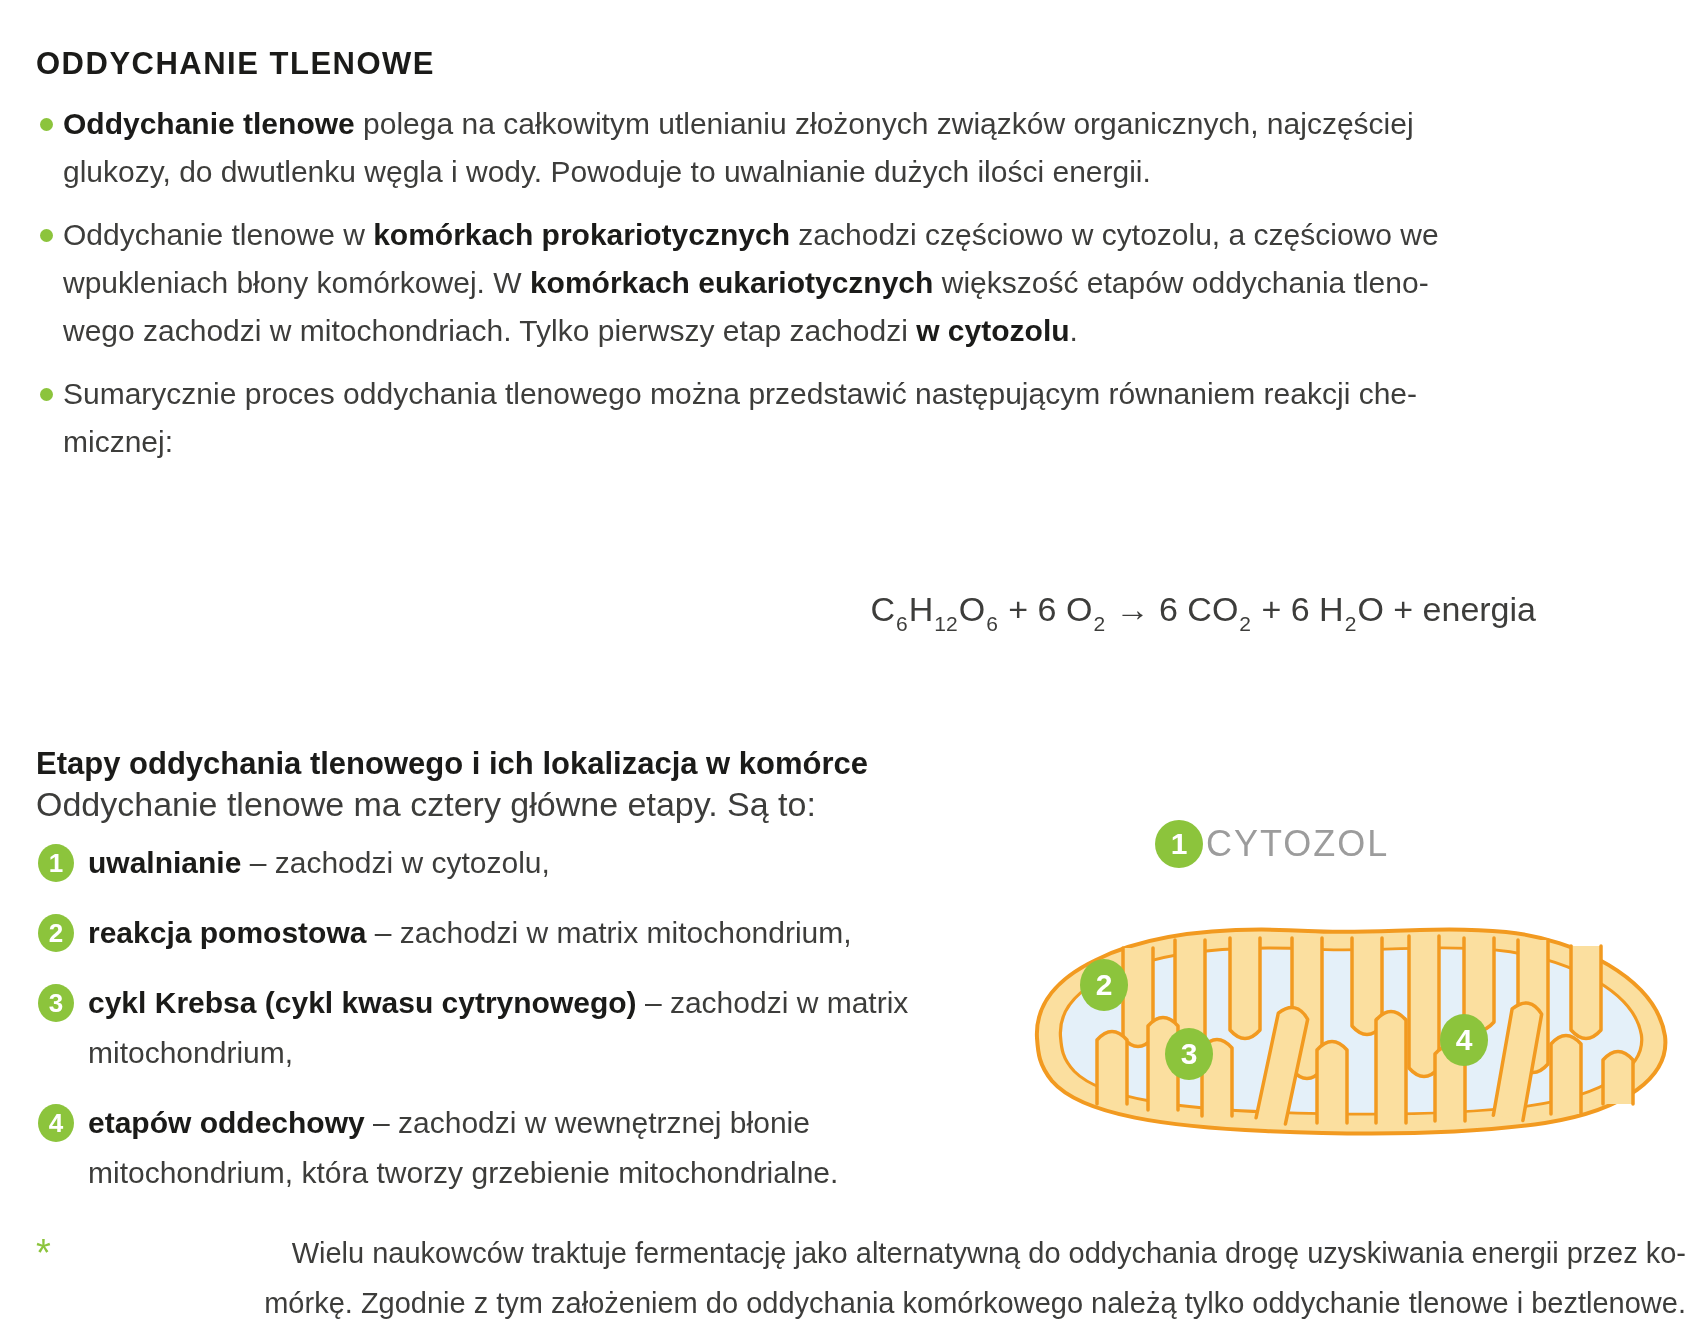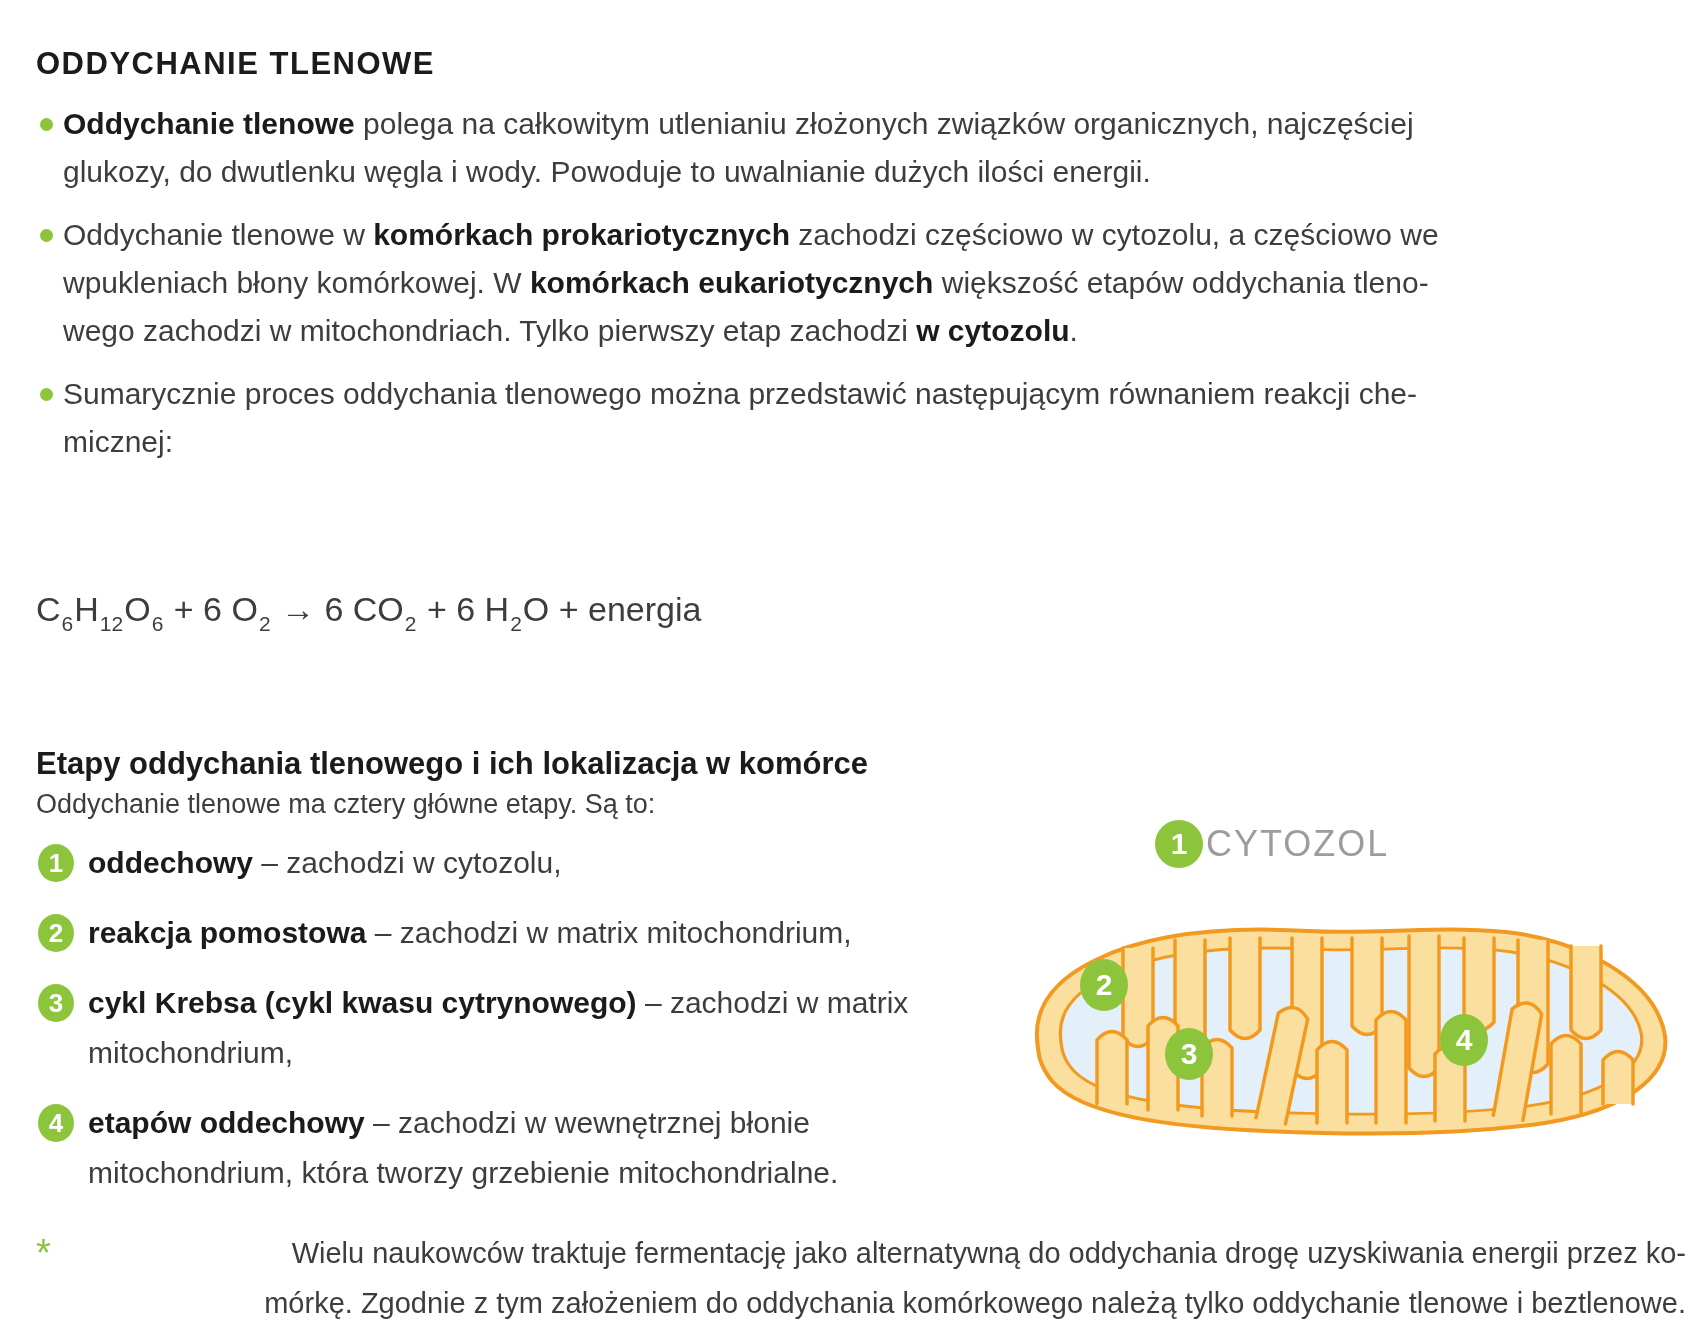--- a/index.html
+++ b/index.html
@@ -33,32 +33,32 @@
     background:var(--green);margin:18px 10px 0 4px;
   }
   .bt{
     flex:1;font-size:30px;line-height:48px;white-space:pre-wrap;
     color:var(--text);
   }
   .b{font-weight:700;color:var(--text-strong);}
   
   .equation{
     position:absolute;left:36px;top:590px;width:1500px;
-    text-align:left;font-size:34px;color:var(--text);
+    text-align:right;font-size:34px;color:var(--text);
   }
   .eq-s{
     font-size:21px;vertical-align:baseline;position:relative;top:10px;
     margin:0 1px;line-height:0;
   }
   
   .section-heading{
     position:absolute;left:36px;top:746px;
     font-size:31px;font-weight:700;color:var(--text-strong);
   }
-  .steps-intro{position:absolute;left:36px;top:780px;font-size:27px;line-height:48px;}
+  .steps-intro{position:absolute;left:36px;top:780px;font-size:34px;line-height:48px;}
   .steps{position:absolute;left:38px;top:838px;width:980px;list-style:none;}
   .steps li{display:flex;margin-bottom:20px;}
   .step-badge{
     flex:0 0 auto;width:36px;height:38px;border-radius:50%;
     background:var(--green);color:#fff;font-weight:700;font-size:26px;
     display:flex;align-items:center;justify-content:center;
     margin:6px 14px 0 0;
   }
   .st{flex:1;font-size:30px;line-height:50px;white-space:pre-wrap;color:var(--text);}
   
@@ -114,21 +114,21 @@
 </ul>
 
 <div class="equation"><span>C</span><sub class="eq-s">6</sub><span>H</span><sub class="eq-s">12</sub><span>O</span><sub class="eq-s">6</sub><span> + 6 O</span><sub class="eq-s">2</sub><span> → 6 CO</span><sub class="eq-s">2</sub><span> + 6 H</span><sub class="eq-s">2</sub><span>O + energia</span></div>
 
 <h2 class="section-heading">Etapy oddychania tlenowego i ich lokalizacja w komórce</h2>
 <p class="steps-intro">Oddychanie tlenowe ma cztery główne etapy. Są to:</p>
 
 <ol class="steps">
   <li>
     <span class="step-badge">1</span>
-    <p class="st"><span class="b">oddechowy</span><span> – zachodzi w cytozolu,</span></p>
+    <p class="st"><span class="b">uwalnianie</span><span> – zachodzi w cytozolu,</span></p>
   </li>
   <li>
     <span class="step-badge">2</span>
     <p class="st"><span class="b">reakcja pomostowa</span><span> – zachodzi w matrix mitochondrium,</span></p>
   </li>
   <li>
     <span class="step-badge">3</span>
     <p class="st"><span class="b">cykl Krebsa (cykl kwasu cytrynowego)</span><span> – zachodzi w matrix
 mitochondrium,</span></p>
   </li>

